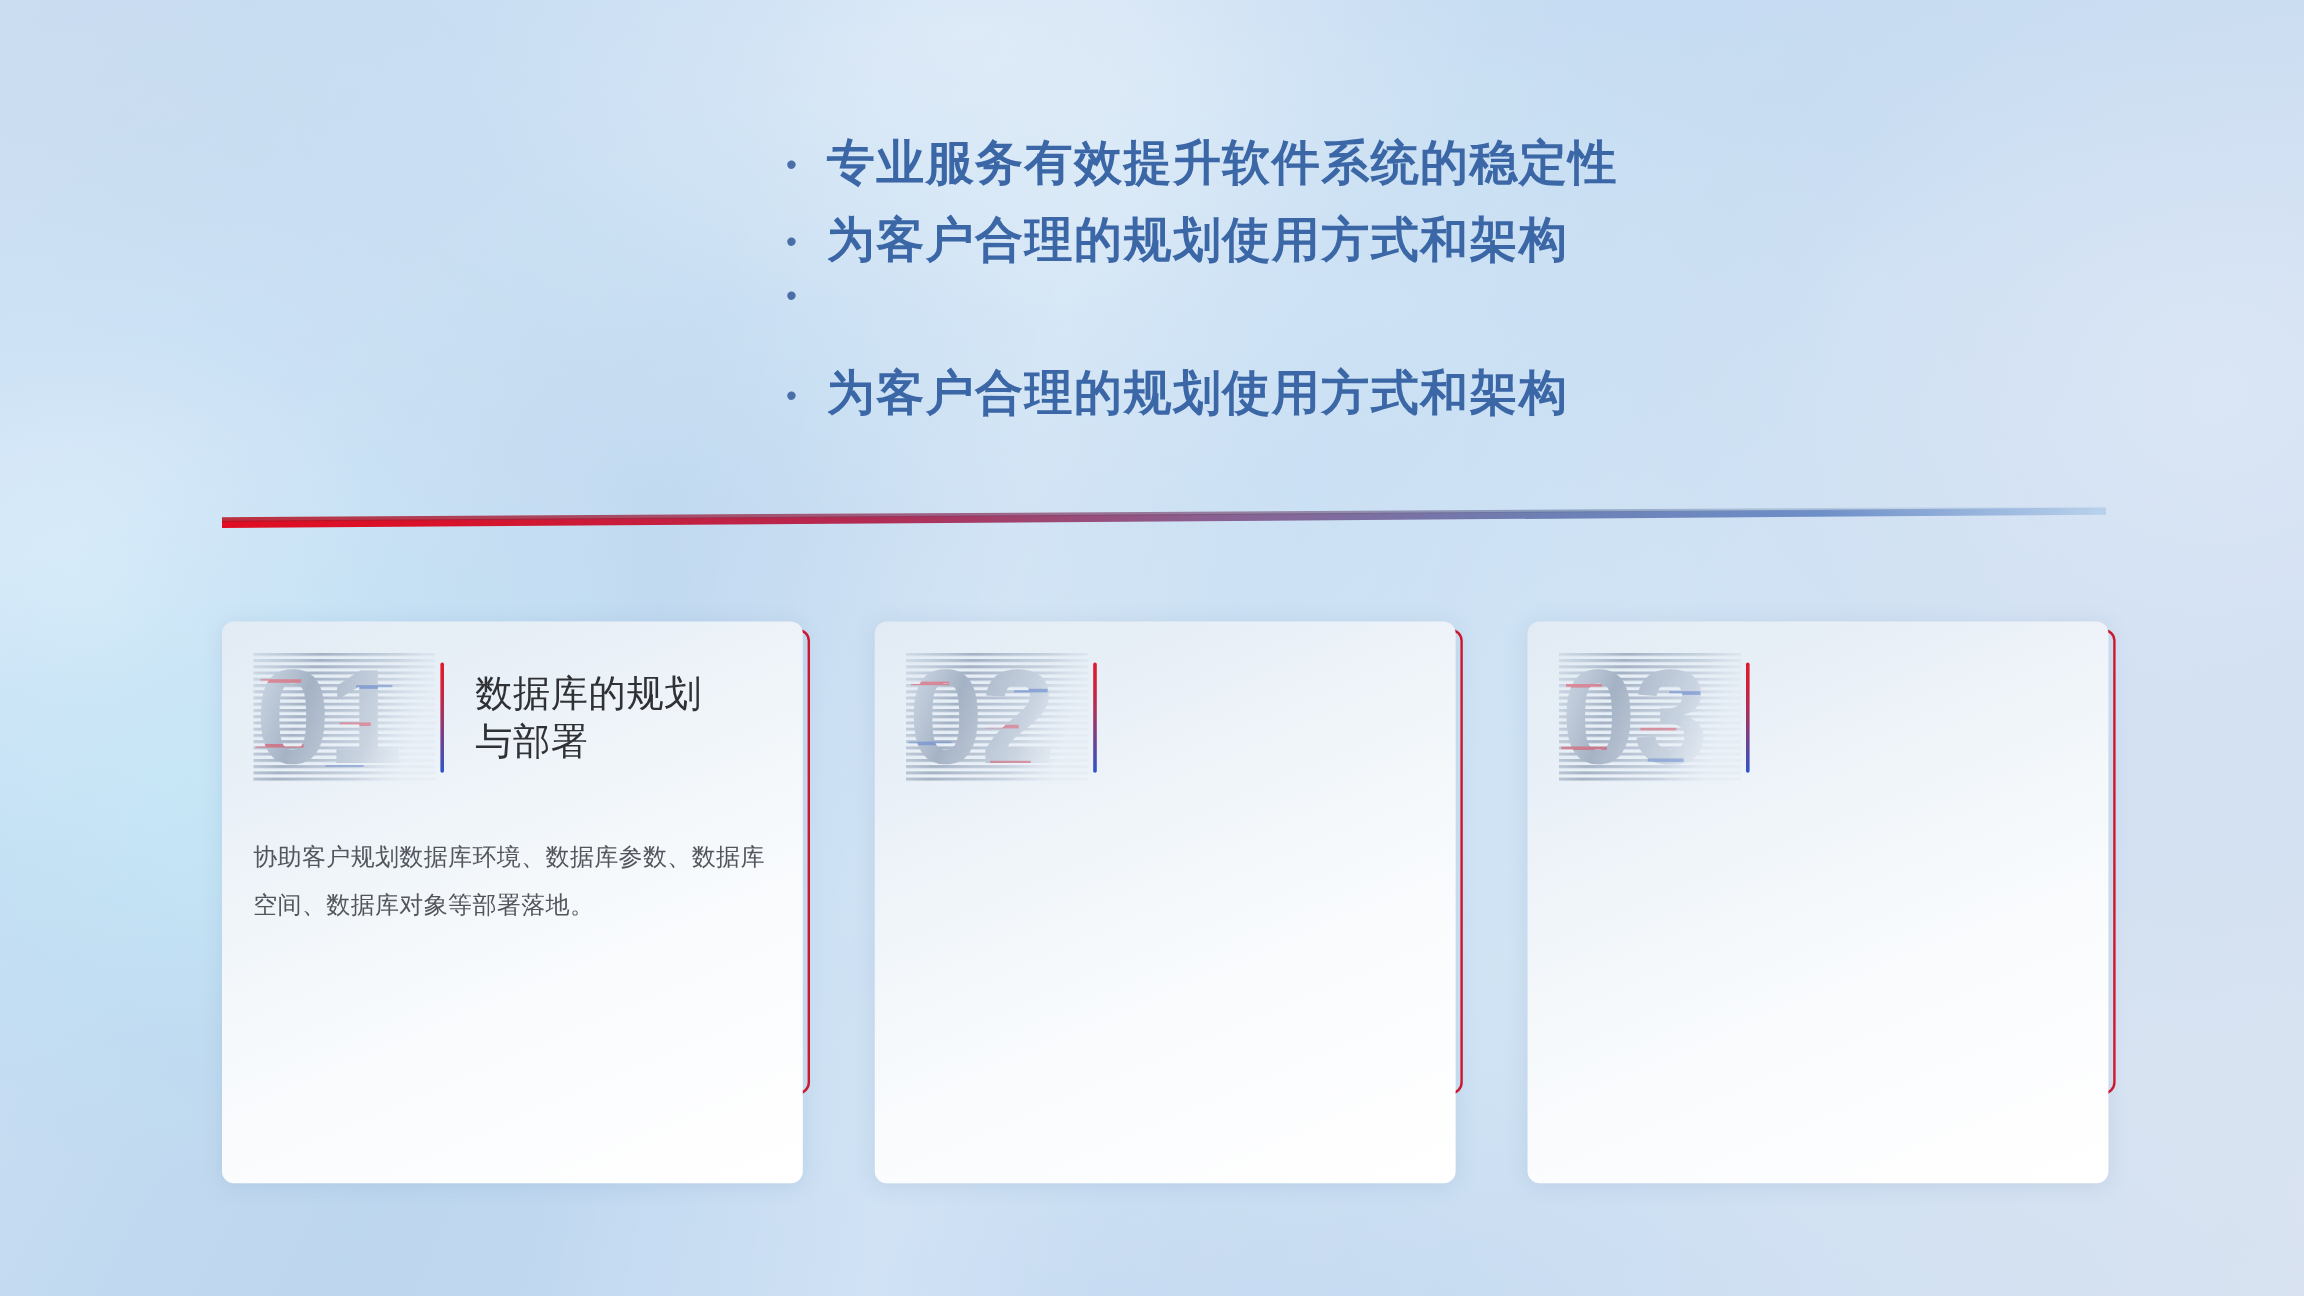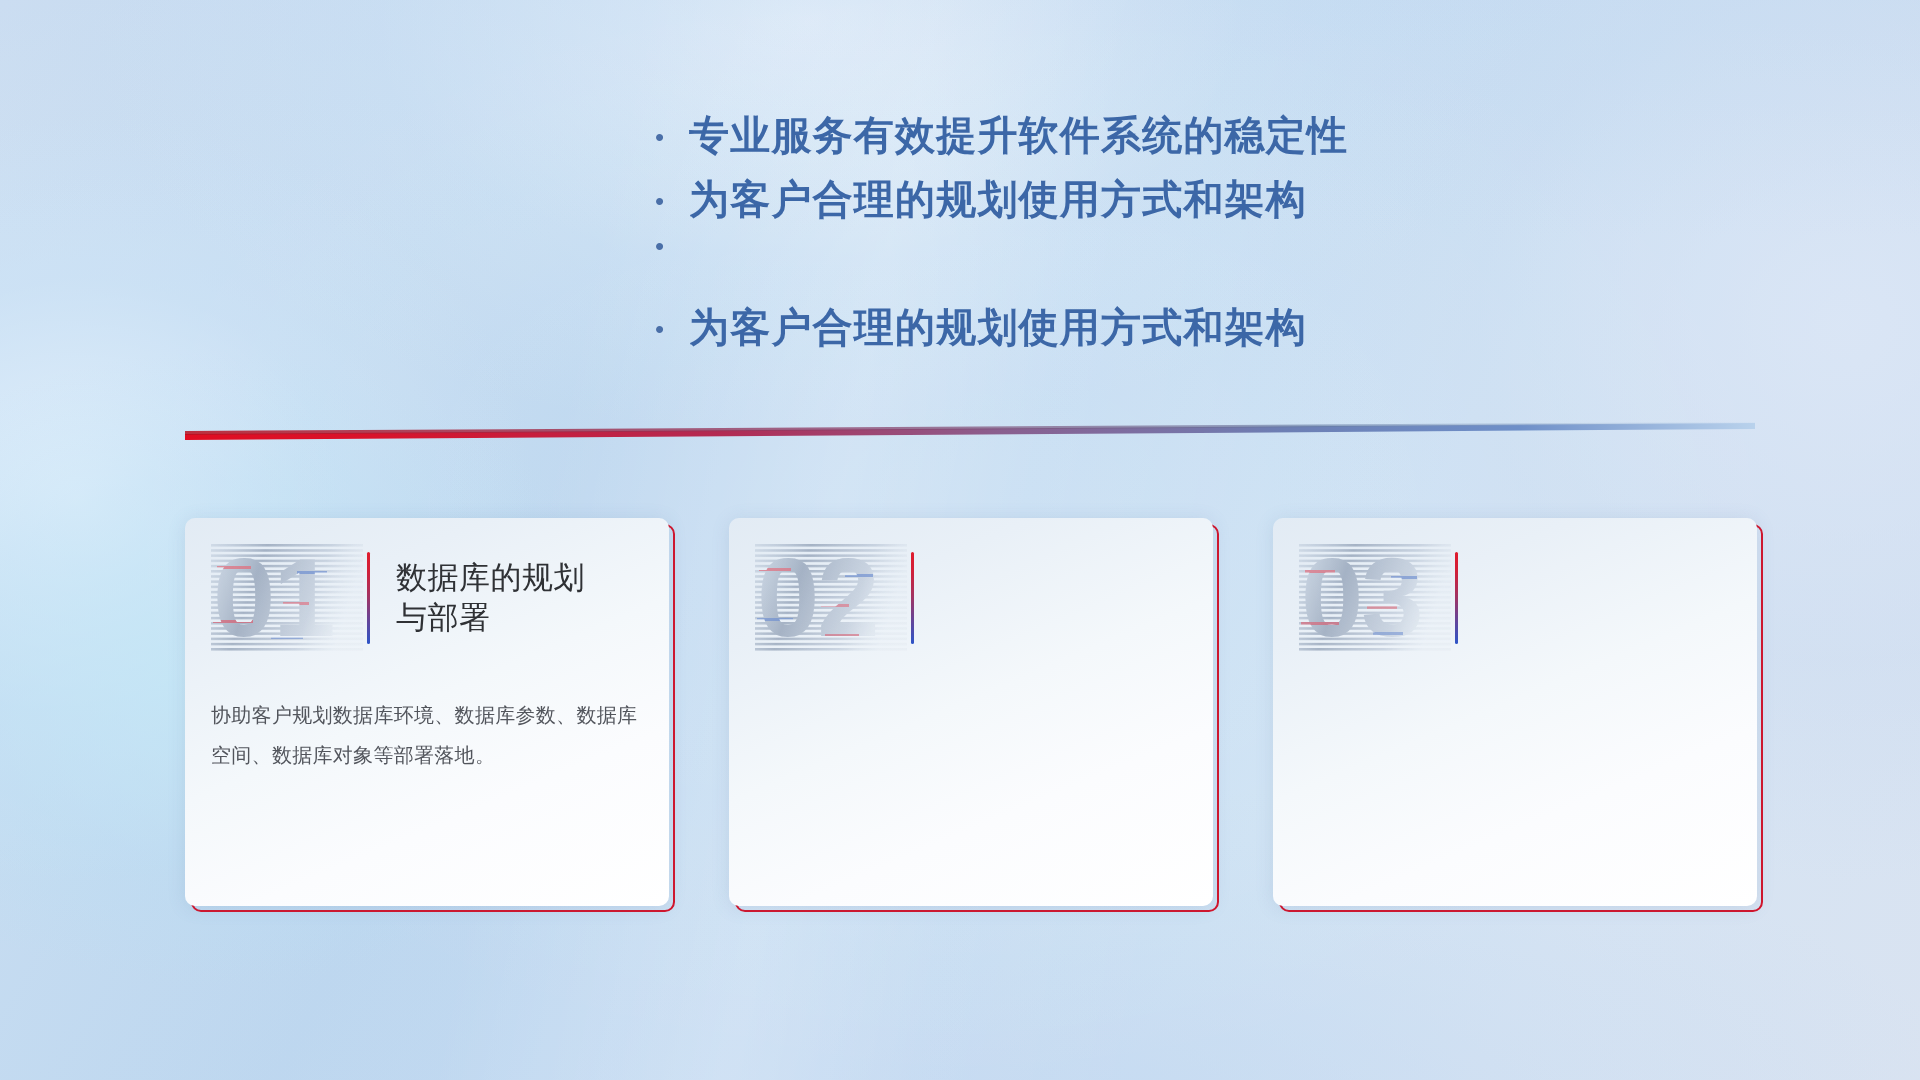--- a/index.html
+++ b/index.html
@@ -138,21 +138,21 @@
     height: 388px;
     border: 2px solid #d3132a;
     border-radius: 10px;
     background: transparent;
   }
   .card-body {
     position: absolute;
     left: 0;
     top: 0;
     width: 484px;
-    height: 388px;
+    height: 468px;
     border-radius: 10px;
     background:
       linear-gradient(157deg,
         #e2ebf4 0%,
         #e9f0f7 22%,
         #f4f8fb 48%,
         #fbfcfe 70%,
         #ffffff 100%);
     box-shadow: 0 2px 18px rgba(92,125,170,0.16);
     overflow: hidden;

